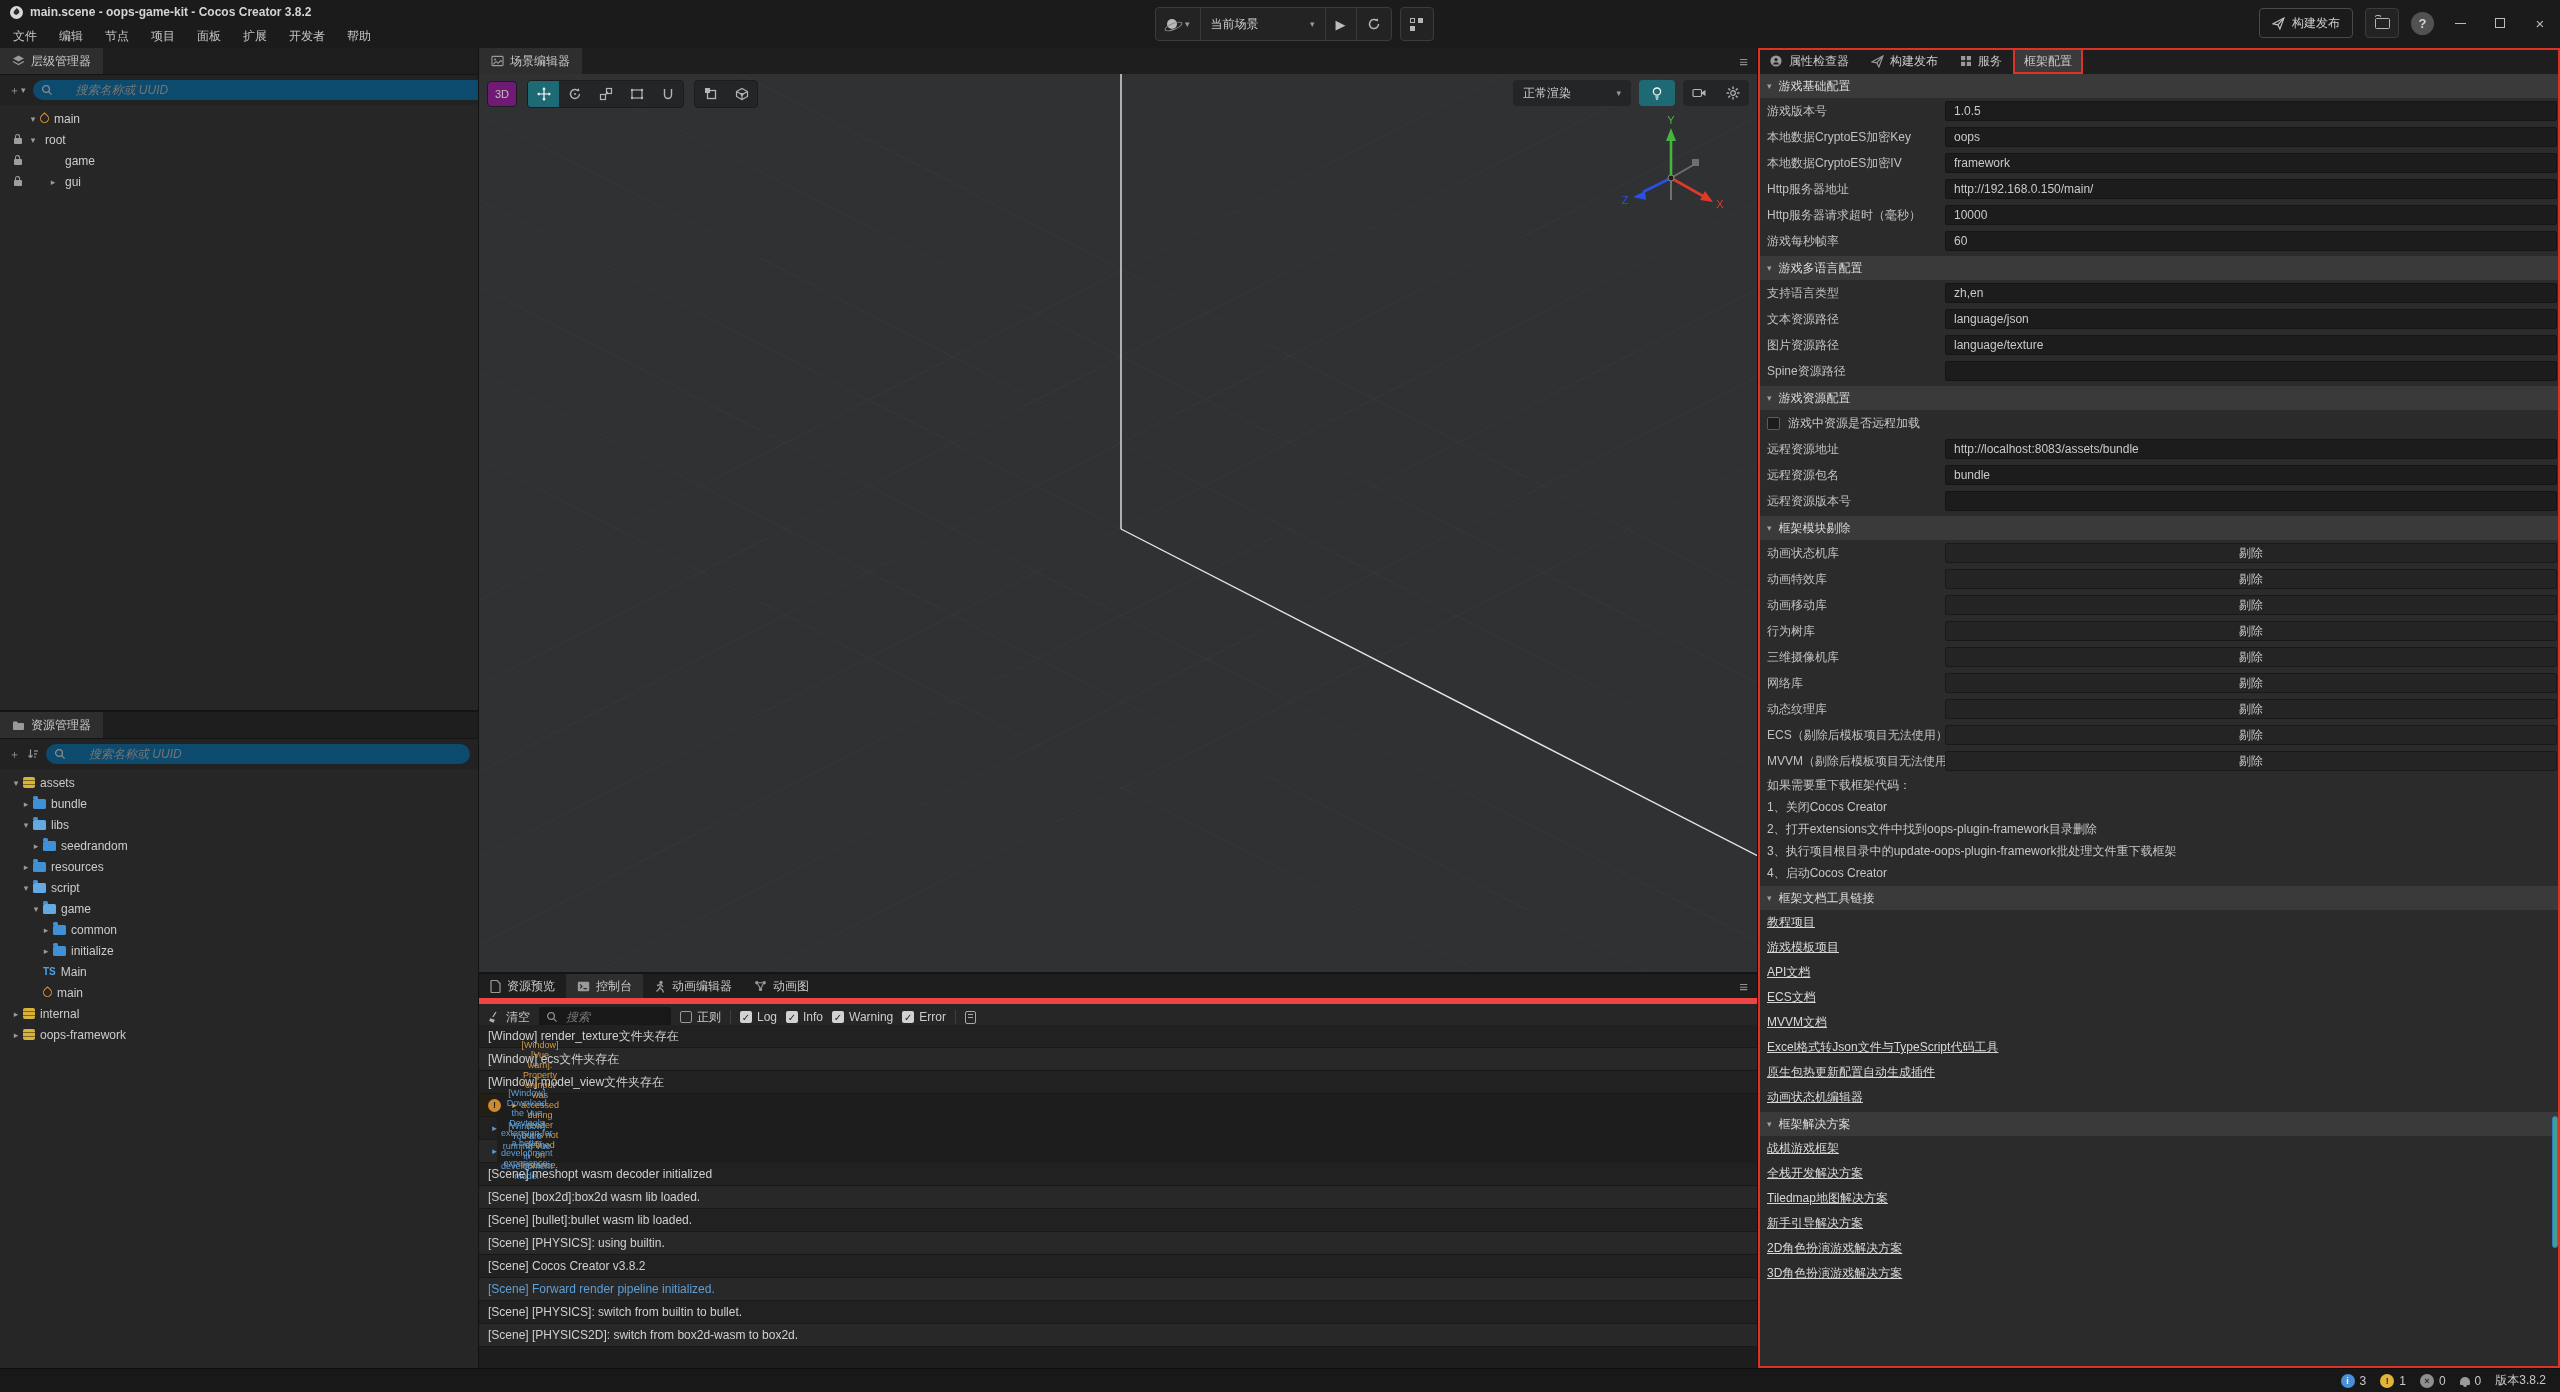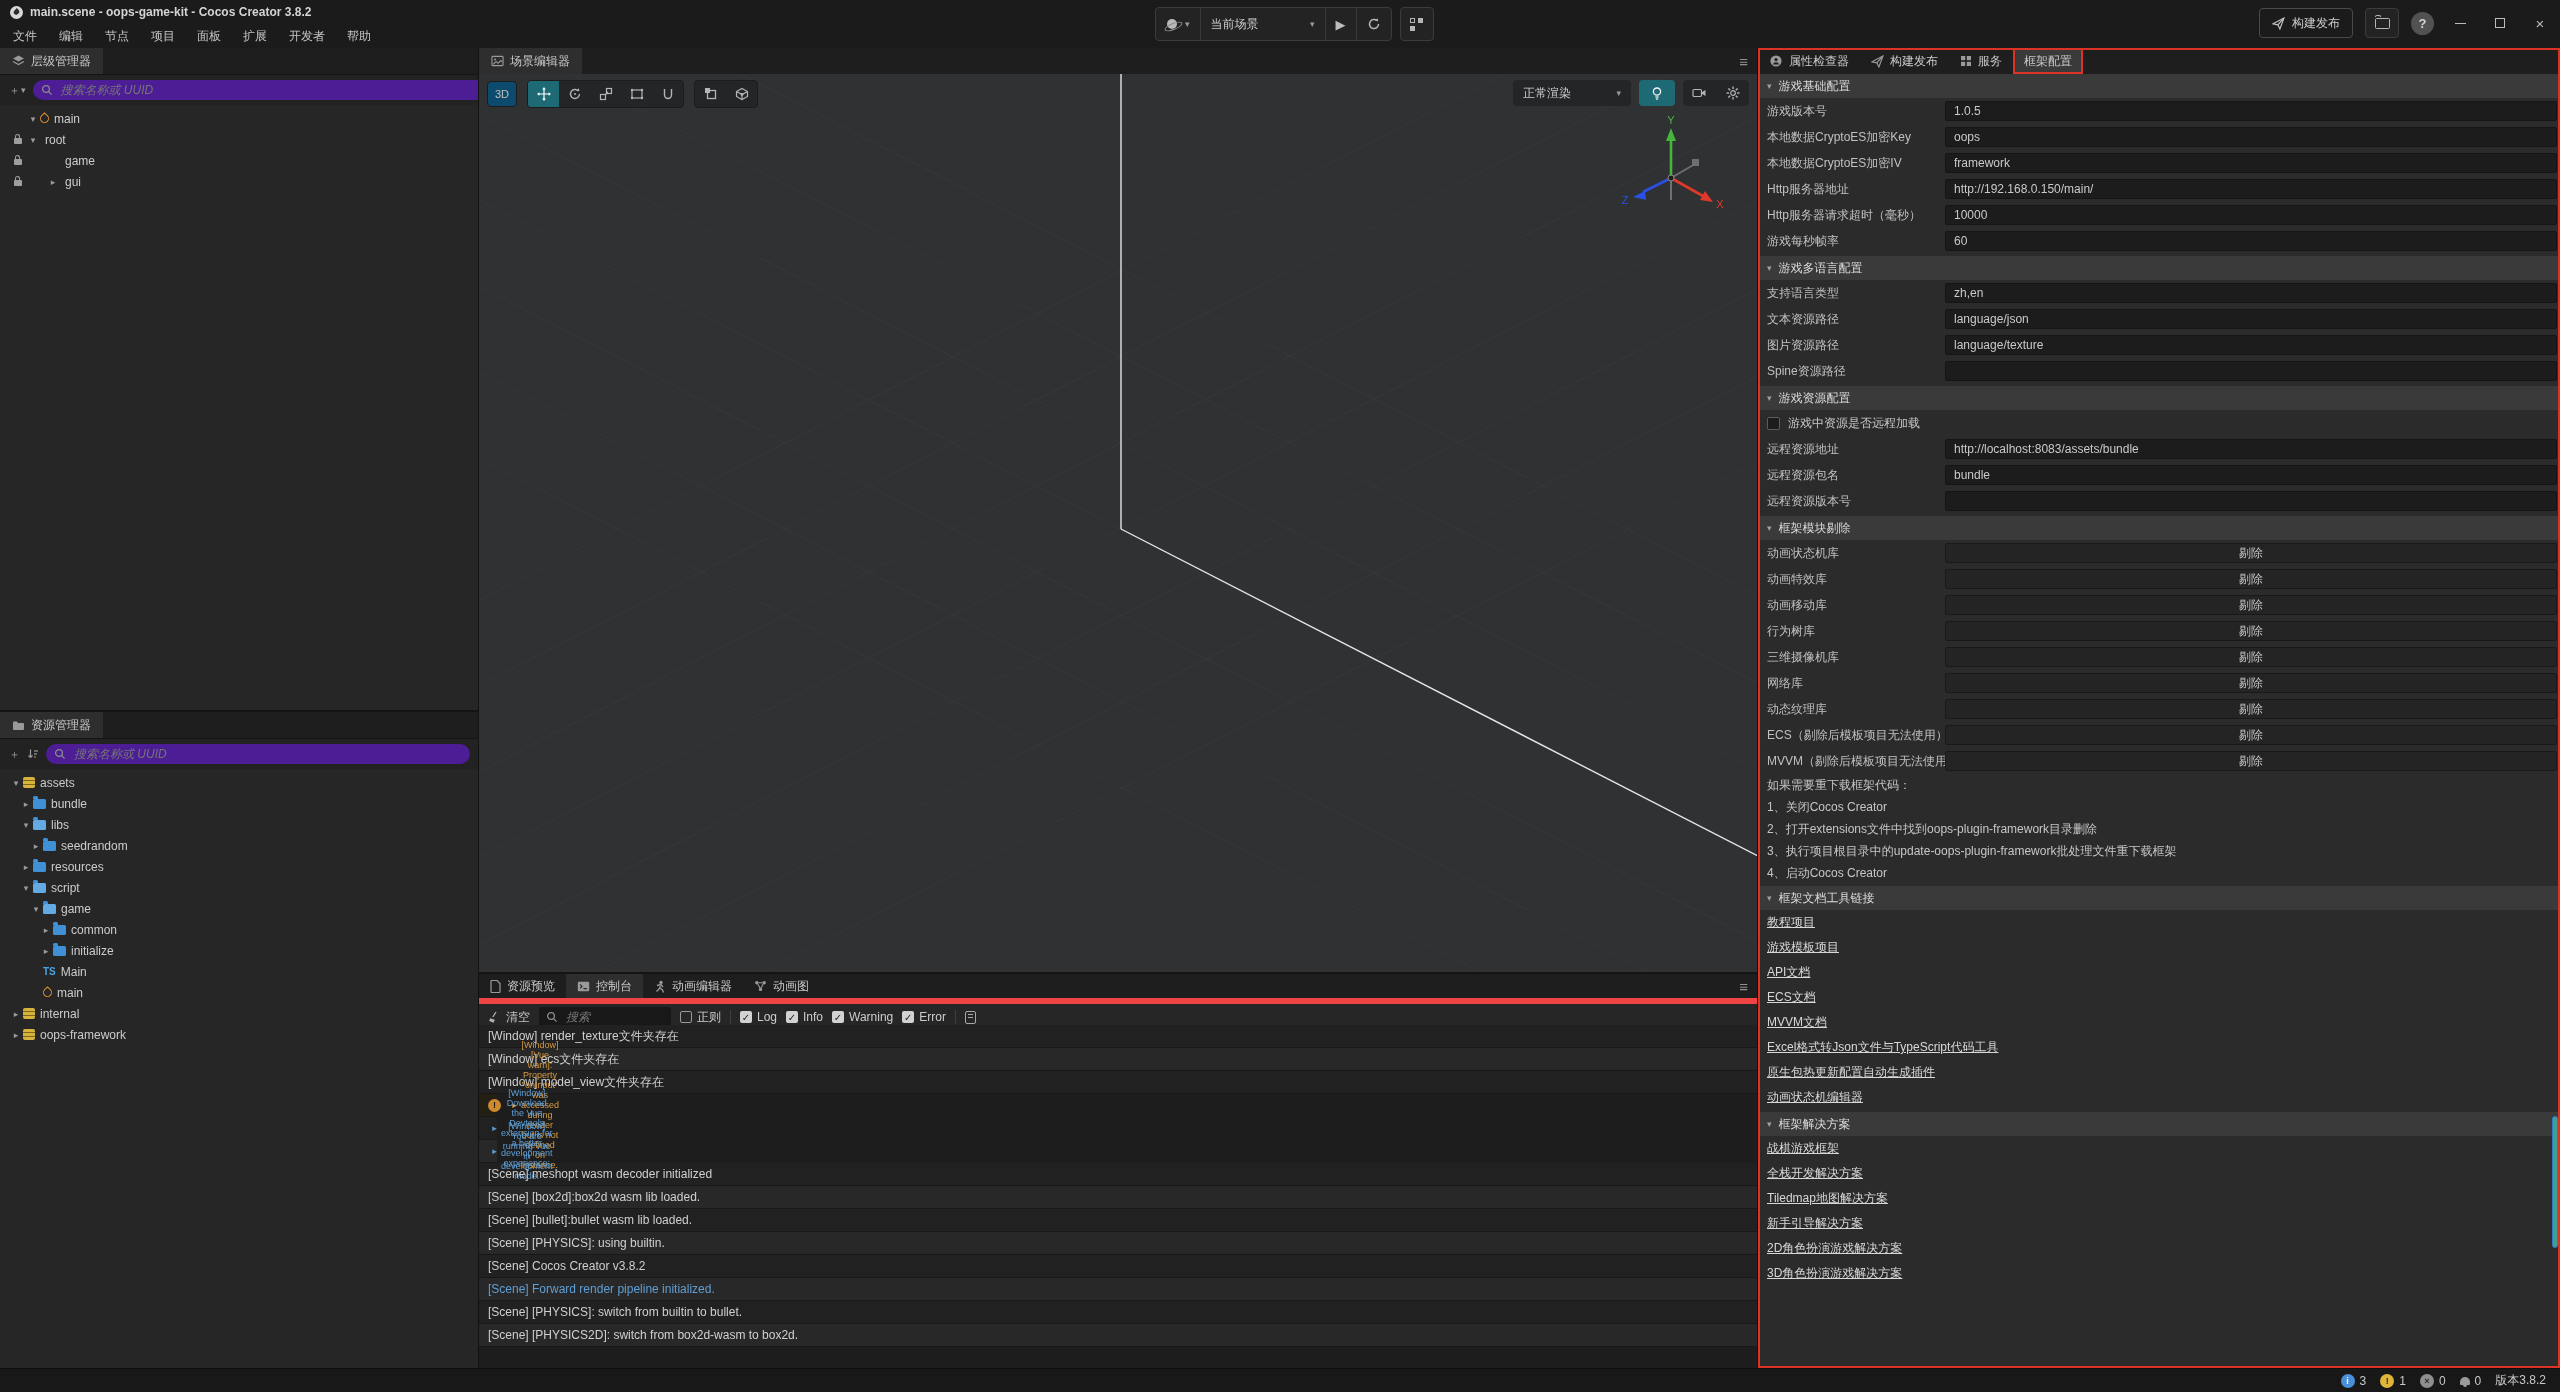--- a/index.html
+++ b/index.html
@@ -44,21 +44,21 @@
   .center-col{position:absolute;left:478px;top:0;width:1279px;height:100%;border-left:1px solid #121212;box-sizing:border-box;}
   .right-col{position:absolute;left:1757px;top:0;width:803px;height:100%;background:#2b2b2b;border-left:1px solid #121212;box-sizing:border-box;}
   .right-col::after{content:'';position:absolute;inset:0;border:2px solid #dd3226;pointer-events:none;z-index:60;}
   
   .panel-tabs{height:26px;background:#1e1e1e;display:flex;align-items:stretch;border-bottom:1px solid #141414;position:relative;}
   .ptab{display:flex;align-items:center;gap:6px;padding:0 12px;color:#c9c9c9;}
   .ptab.active{background:#2e2e2e;}
   .panel-menu{position:absolute;right:9px;top:0;bottom:0;display:flex;align-items:center;color:#909090;font-size:15px;}
   .search-row{height:30px;display:flex;align-items:center;gap:7px;padding:0 9px;background:#222222;}
   .tiny-ic{color:#9a9a9a;font-size:11px;display:flex;align-items:center;gap:1px;}
-  .search-box{flex:1;display:flex;align-items:center;gap:6px;background:#4c1d95;border-radius:10px;height:20px;padding:0 8px;justify-content:flex-end;}
+  .search-box{flex:1;display:flex;align-items:center;gap:21px;background:#0c4a6e;border-radius:10px;height:20px;padding:0 8px;justify-content:flex-end;}
   .search-box input{flex:1;background:transparent;border:none;outline:none;color:#aaa;font-size:12px;font-family:inherit;min-width:0;}
   input::placeholder{color:#757575;font-style:italic;}
   
   .tree{padding-top:3px;}
   .trow{display:flex;align-items:center;height:21px;padding-left:9px;}
   .gutter{width:17px;display:flex;justify-content:center;}
   .ind{display:inline-block;height:1px;}
   .ind.l1{width:10px;}.ind.l2{width:20px;}.ind.l3{width:30px;}
   .chev{width:14px;color:#9a9a9a;font-size:9px;text-align:center;flex:none;}
   .tlabel{margin-left:5px;color:#cccccc;white-space:nowrap;}
@@ -71,21 +71,21 @@
   .db-icon{width:12px;height:11px;border-radius:2px;flex:none;
     background:linear-gradient(#d8b33c 0 2.8px,#7c651c 2.8px 3.8px,#d8b33c 3.8px 6.6px,#7c651c 6.6px 7.6px,#d8b33c 7.6px 11px);}
   .ts-icon{color:#4aa3e0;font-weight:bold;font-size:10px;flex:none;}
   .hierarchy-panel{position:absolute;top:0;left:0;right:0;height:662px;background:#262626;border-right:1px solid #121212;box-sizing:border-box;}
   .assets-panel{position:absolute;top:662px;left:0;right:0;bottom:0;background:#262626;border-top:2px solid #141414;border-right:1px solid #121212;box-sizing:border-box;}
   
   .scene-panel{position:absolute;top:0;left:0;right:0;height:924px;}
   .viewport{position:absolute;top:26px;left:0;right:0;bottom:0;background:#2f3133;overflow:hidden;}
   .grid-svg{position:absolute;left:0;top:0;}
   .scene-tools{position:absolute;left:8px;top:6px;display:flex;gap:10px;align-items:center;}
-  .tool-3d{width:30px;height:26px;background:#0c4a6e;border:1px solid #1b1c1e;border-radius:4px;display:flex;align-items:center;justify-content:center;color:#c0c0c0;font-size:11px;box-sizing:border-box;}
+  .tool-3d{width:30px;height:26px;background:#701a75;border:1px solid #1b1c1e;border-radius:4px;display:flex;align-items:center;justify-content:center;color:#c0c0c0;font-size:11px;box-sizing:border-box;}
   .tool-group{display:flex;background:#232527;border:1px solid #1b1c1e;border-radius:4px;overflow:hidden;}
   .tool-btn{width:31px;height:26px;display:flex;align-items:center;justify-content:center;color:#b5b5b5;}
   .tool-btn.active{background:#1e6a74;color:#fff;}
   .scene-view-opts{position:absolute;right:8px;top:6px;display:flex;gap:8px;align-items:flex-start;}
   .render-select{width:118px;height:26px;background:#232527;border-radius:4px;display:flex;align-items:center;justify-content:space-between;padding:0 10px;color:#c9c9c9;box-sizing:border-box;}
   .bulb-btn{width:36px;height:26px;background:#1e6a74;border-radius:4px;display:flex;align-items:center;justify-content:center;}
   .cam-gear{display:flex;background:#232527;border-radius:4px;}
   .cam-gear .tool-btn{width:33px;}
   .gizmo{position:absolute;right:26px;top:40px;}
   

